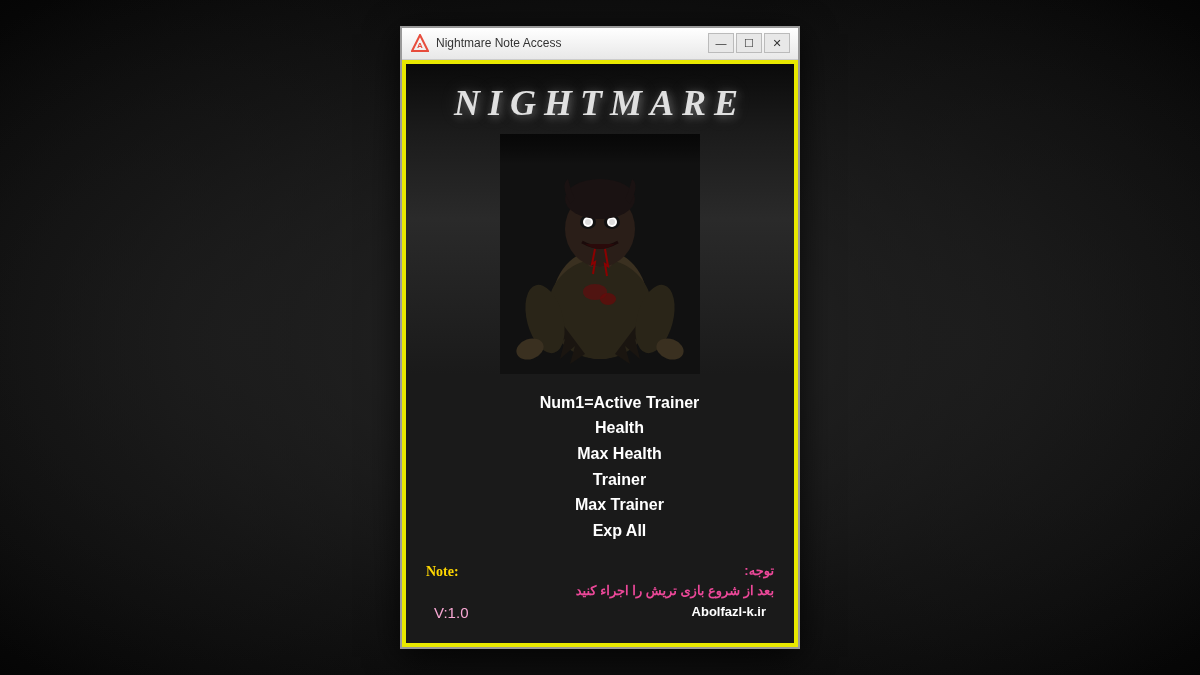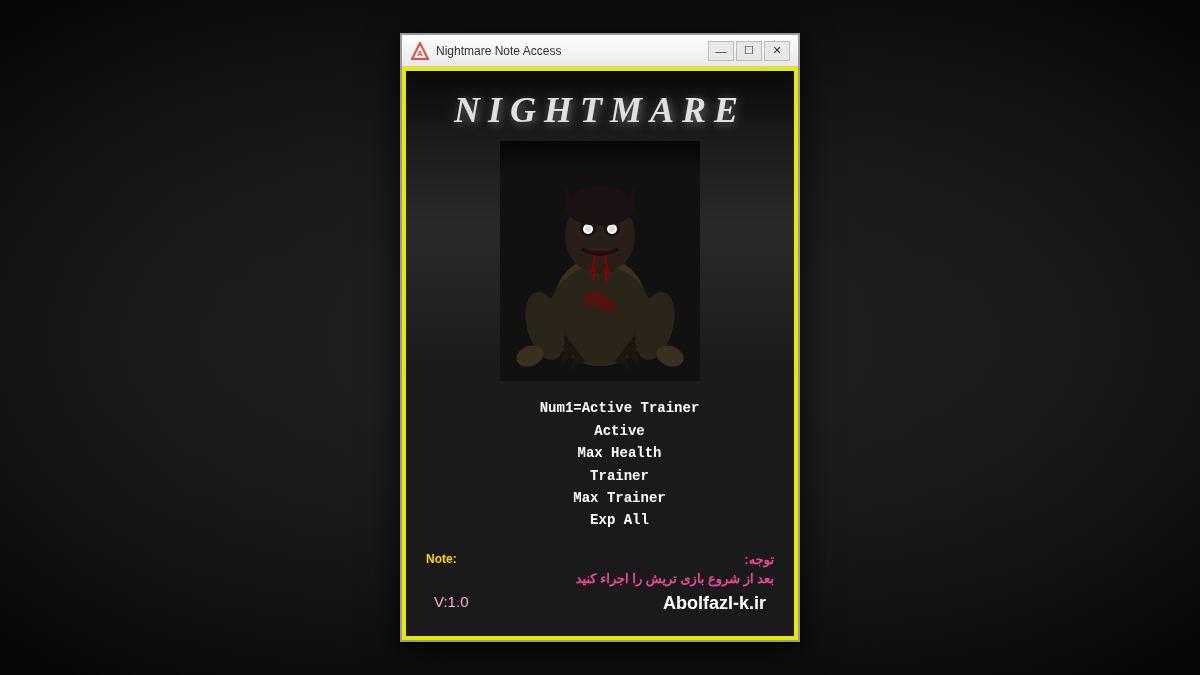--- a/index.html
+++ b/index.html
@@ -140,48 +140,48 @@
       flex-direction: column;
       align-items: center;
     }
 
     .features-list {
       text-align: center;
       margin-bottom: 10px;
     }
 
     .feature-item {
-      font-size: 14px;
+      font-size: 16px;
       font-weight: bold;
       color: #ffffff;
       line-height: 1.6;
-      font-family: Liberation Mono, monospace;
+      font-family: Liberation Sans, sans-serif;
       margin-left: 39px;
     }
 
     .feature-item.active-trainer {
       color: #ffffff;
     }
 
     
     .note-section {
       width: 100%;
       display: flex;
       justify-content: space-between;
       align-items: flex-start;
       border-top: none;
       padding-top: 6px;
       margin-top: 2px;
     }
 
     .note-left {
-      font-size: 12px;
+      font-size: 14px;
       color: #ffd700;
       font-weight: bold;
-      font-family: Liberation Sans, sans-serif;
+      font-family: Liberation Serif, serif;
       line-height: 1.5;
     }
 
     .note-right {
       font-size: 13px;
       color: #ec4899;
       font-weight: bold;
       font-family: Arial, sans-serif;
       text-align: right;
       line-height: 1.5;
@@ -197,21 +197,21 @@
     }
 
     .footer-version {
       font-size: 15px;
       font-weight: normal;
       color: #f9a8d4;
       font-family: Arial, sans-serif;
     }
 
     .footer-credit {
-      font-size: 18px;
+      font-size: 13px;
       font-weight: bold;
       color: #ffffff;
       font-family: Arial, sans-serif;
     }
 
     
     svg.zombie {
       width: 200px;
       height: 240px;
     }
@@ -290,21 +290,21 @@
               <stop offset="100%" stop-color="transparent"></stop>
             </linearGradient>
           </defs>
         </svg>
       </div>
     </div>
 
     <div class="info-panel">
       <div class="features-list">
         <div class="feature-item active-trainer">Num1=Active Trainer</div>
-        <div class="feature-item">Active</div>
+        <div class="feature-item">Health</div>
         <div class="feature-item">Max Health</div>
         <div class="feature-item">Trainer</div>
         <div class="feature-item">Max Trainer</div>
         <div class="feature-item">Exp All</div>
       </div>
 
       <div class="note-section">
         <div class="note-left">
           <span>Note:</span><br>
         </div>

